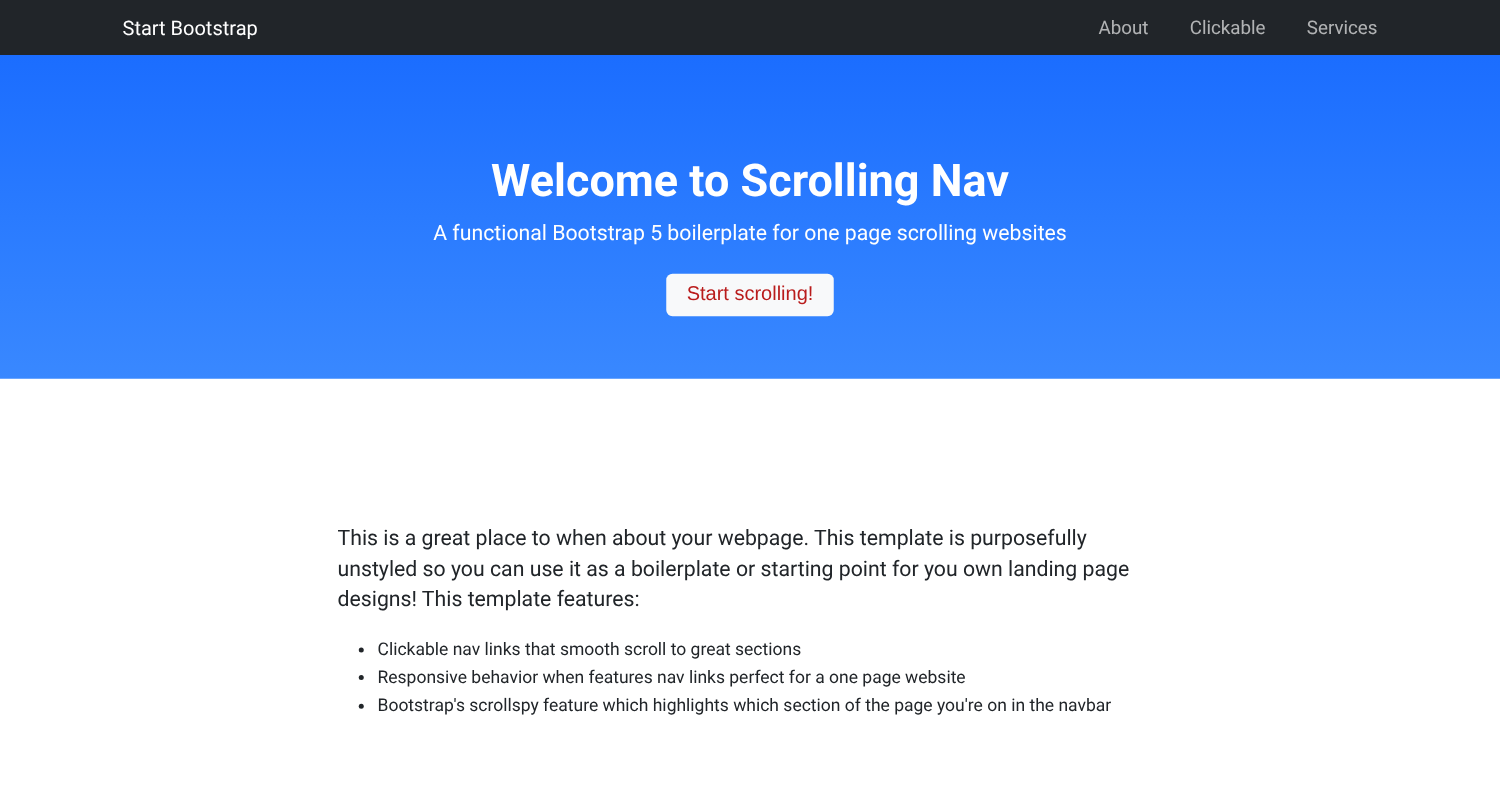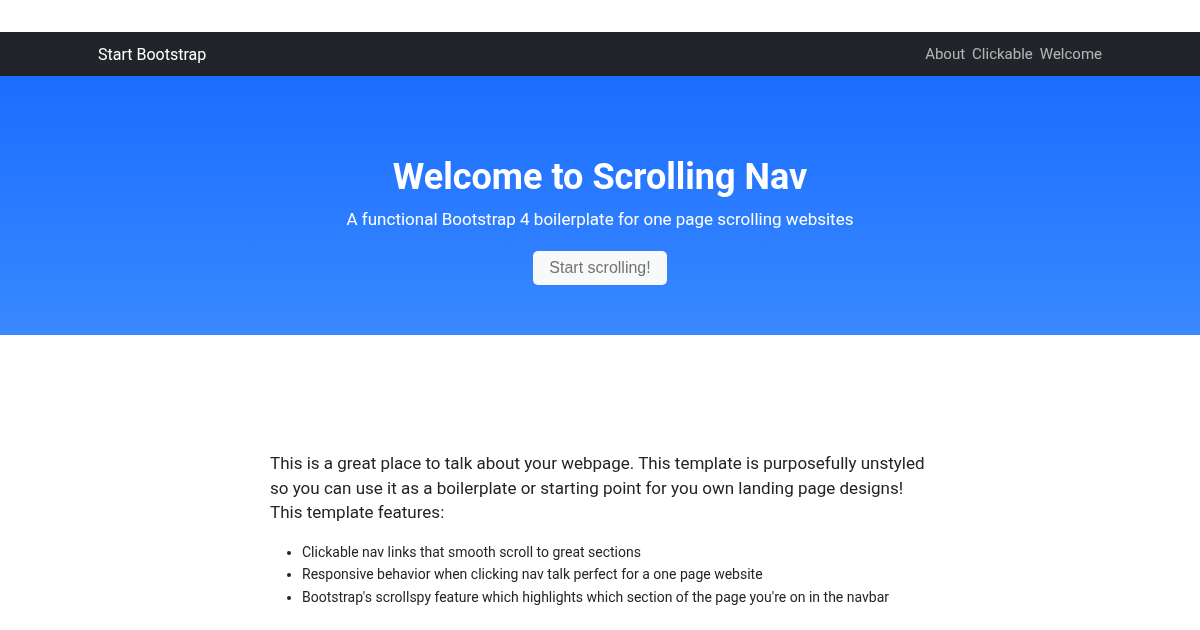--- a/index.html
+++ b/index.html
@@ -10,32 +10,31 @@
     overflow: hidden;
     color: #212529;
   }
   .navbar {
     background: #212529;
     height: 44px;
     display: flex;
     align-items: center;
     justify-content: space-between;
     padding: 15px 98px;
-    margin-top: 32px;
   }
   .brand {
     color: #fff;
     font-size: 16px;
     font-weight: 400;
     text-decoration: none;
     cursor: pointer;
   }
   .nav-links {
     display: flex;
-    gap: 7px;
+    gap: 33px;
   }
   .nav-links a {
     color: rgba(255,255,255,0.65);
     font-size: 15px;
     text-decoration: none;
     cursor: pointer;
   }
   .hero {
     background: linear-gradient(180deg, #1b6dff 0%, #2a7bff 50%, #3988ff 100%);
     height: 259px;
@@ -53,21 +52,21 @@
     line-height: 1.2;
     margin-bottom: 10px;
   }
   .hero-subtitle {
     font-size: 17px;
     font-weight: 400;
     margin-bottom: 22px;
   }
   .hero-btn {
     background: #f8f9fa;
-    color: #737373;
+    color: #b91c1c;
     border: none;
     padding: 8px 16px;
     font-size: 16px;
     border-radius: 5px;
     cursor: pointer;
   }
   .section {
     padding: 116px 0 0 0;
   }
   .container {
@@ -94,33 +93,33 @@
   }
 </style>
 </head>
 <body>
 
 <nav class="navbar">
   <a class="brand">Start Bootstrap</a>
   <div class="nav-links">
     <a>About</a>
     <a>Clickable</a>
-    <a>Welcome</a>
+    <a>Services</a>
   </div>
 </nav>
 
 <header class="hero">
   <h1 class="hero-title">Welcome to Scrolling Nav</h1>
-  <p class="hero-subtitle">A functional Bootstrap 4 boilerplate for one page scrolling websites</p>
+  <p class="hero-subtitle">A functional Bootstrap 5 boilerplate for one page scrolling websites</p>
   <button class="hero-btn">Start scrolling!</button>
 </header>
 
 <section class="section">
   <div class="container">
-    <p class="lead">This is a great place to talk about your webpage. This template is purposefully unstyled so you can use it as a boilerplate or starting point for you own landing page designs! This template features:</p>
+    <p class="lead">This is a great place to when about your webpage. This template is purposefully unstyled so you can use it as a boilerplate or starting point for you own landing page designs! This template features:</p>
     <ul class="features">
       <li>Clickable nav links that smooth scroll to great sections</li>
-      <li>Responsive behavior when clicking nav talk perfect for a one page website</li>
+      <li>Responsive behavior when features nav links perfect for a one page website</li>
       <li>Bootstrap's scrollspy feature which highlights which section of the page you're on in the navbar</li>
 
     </ul>
   </div>
 </section>
 
 </body></html>

